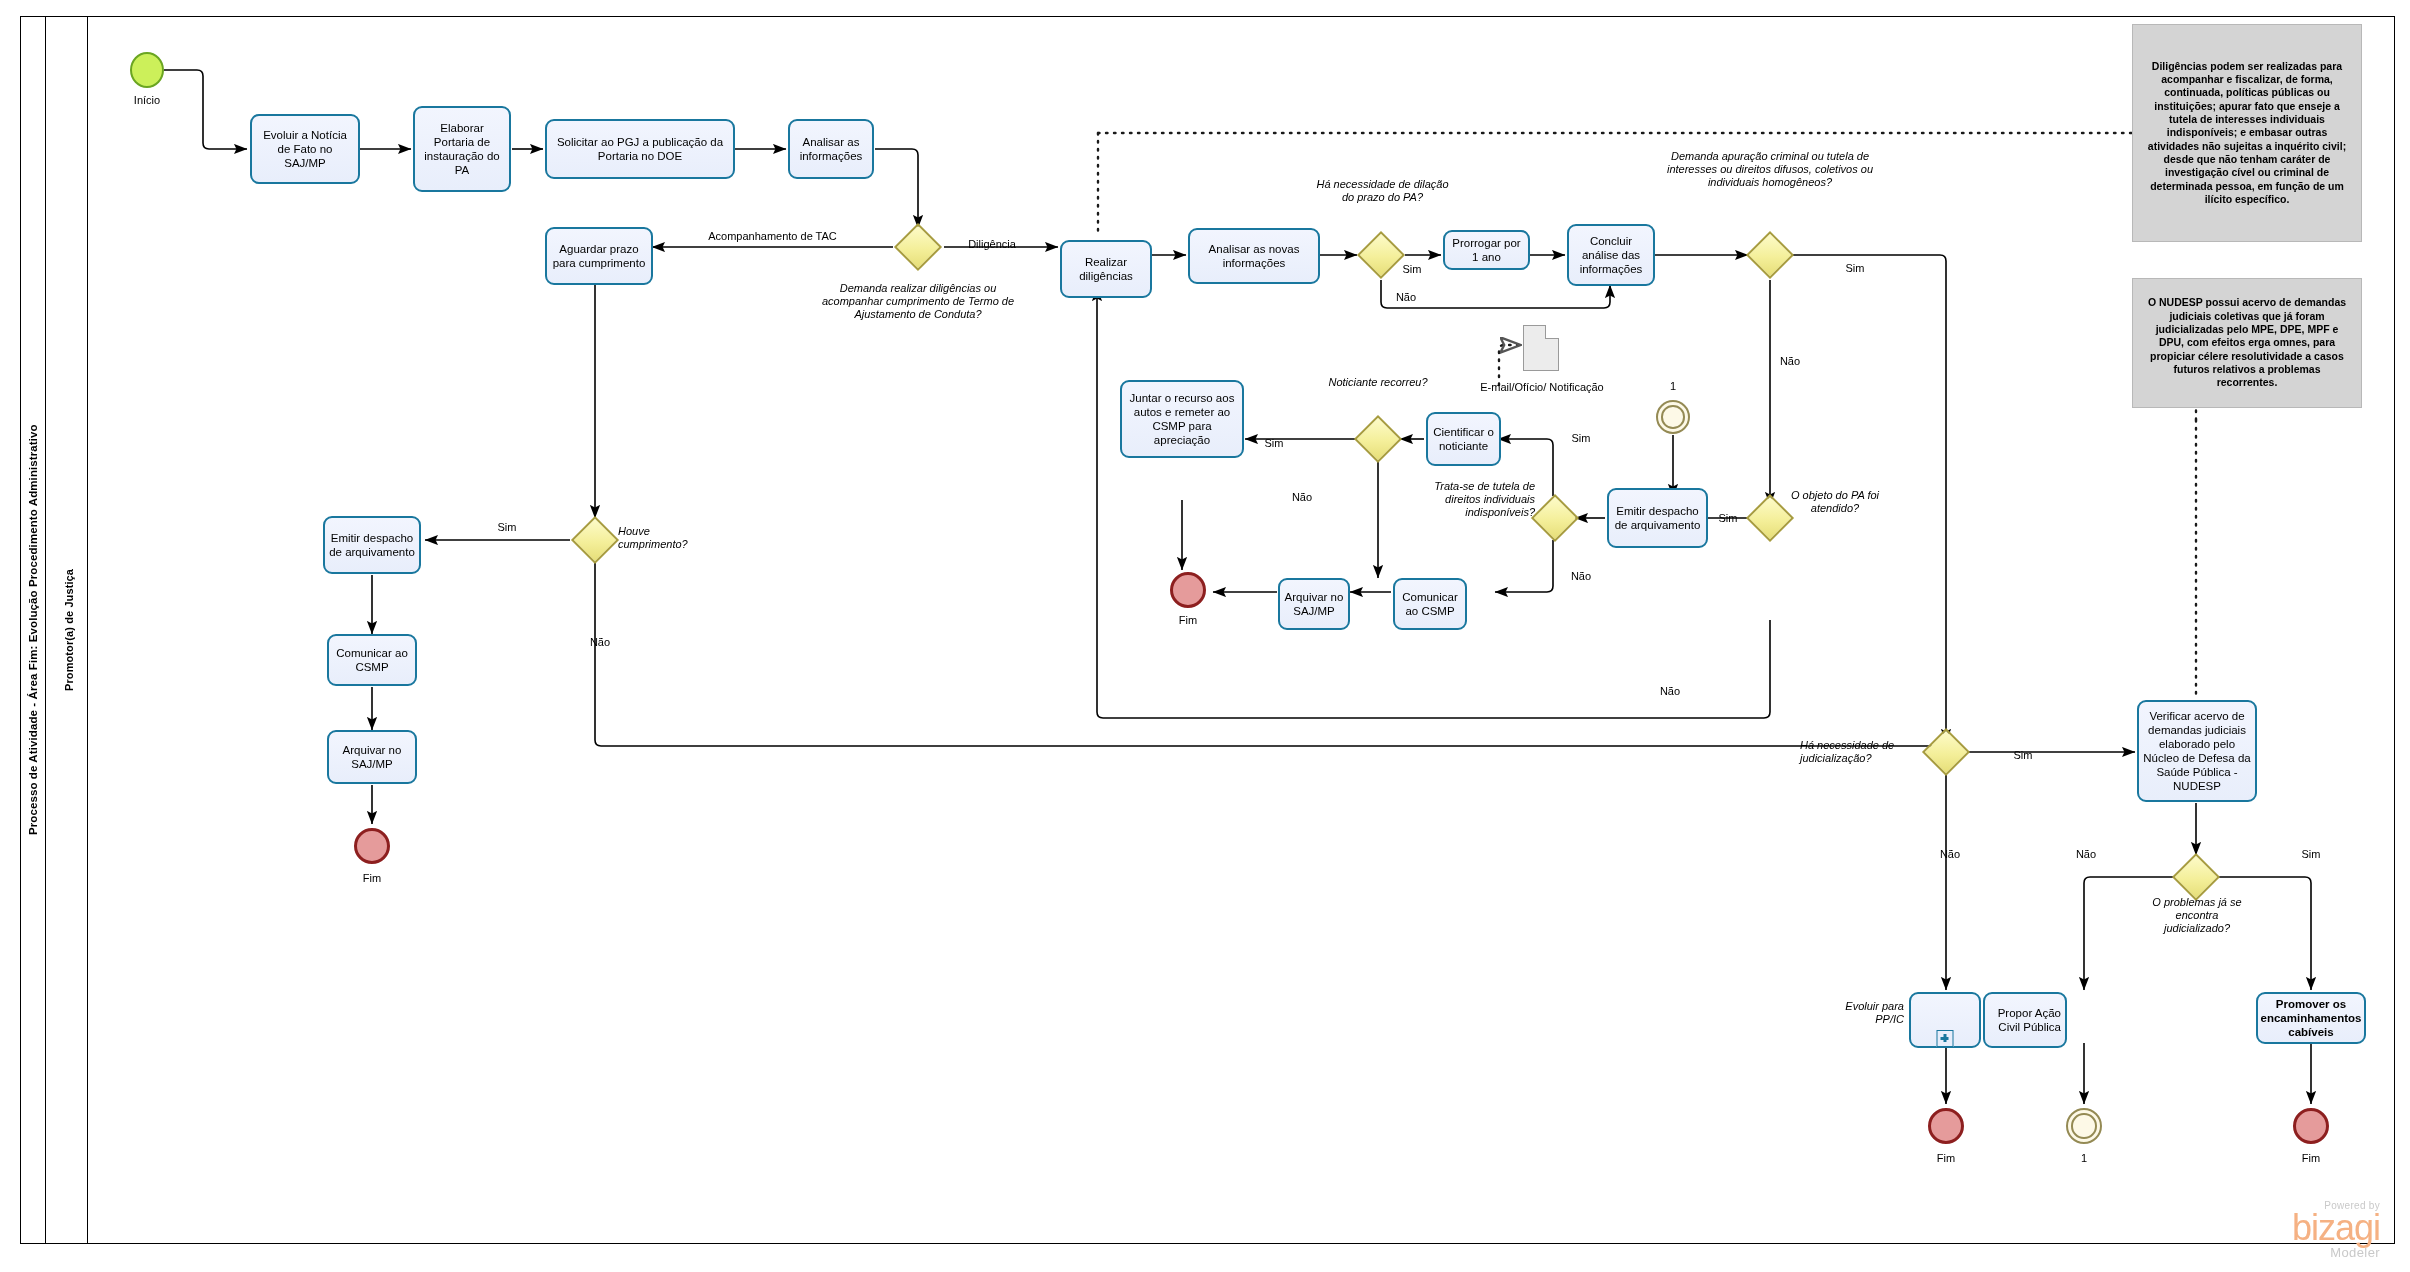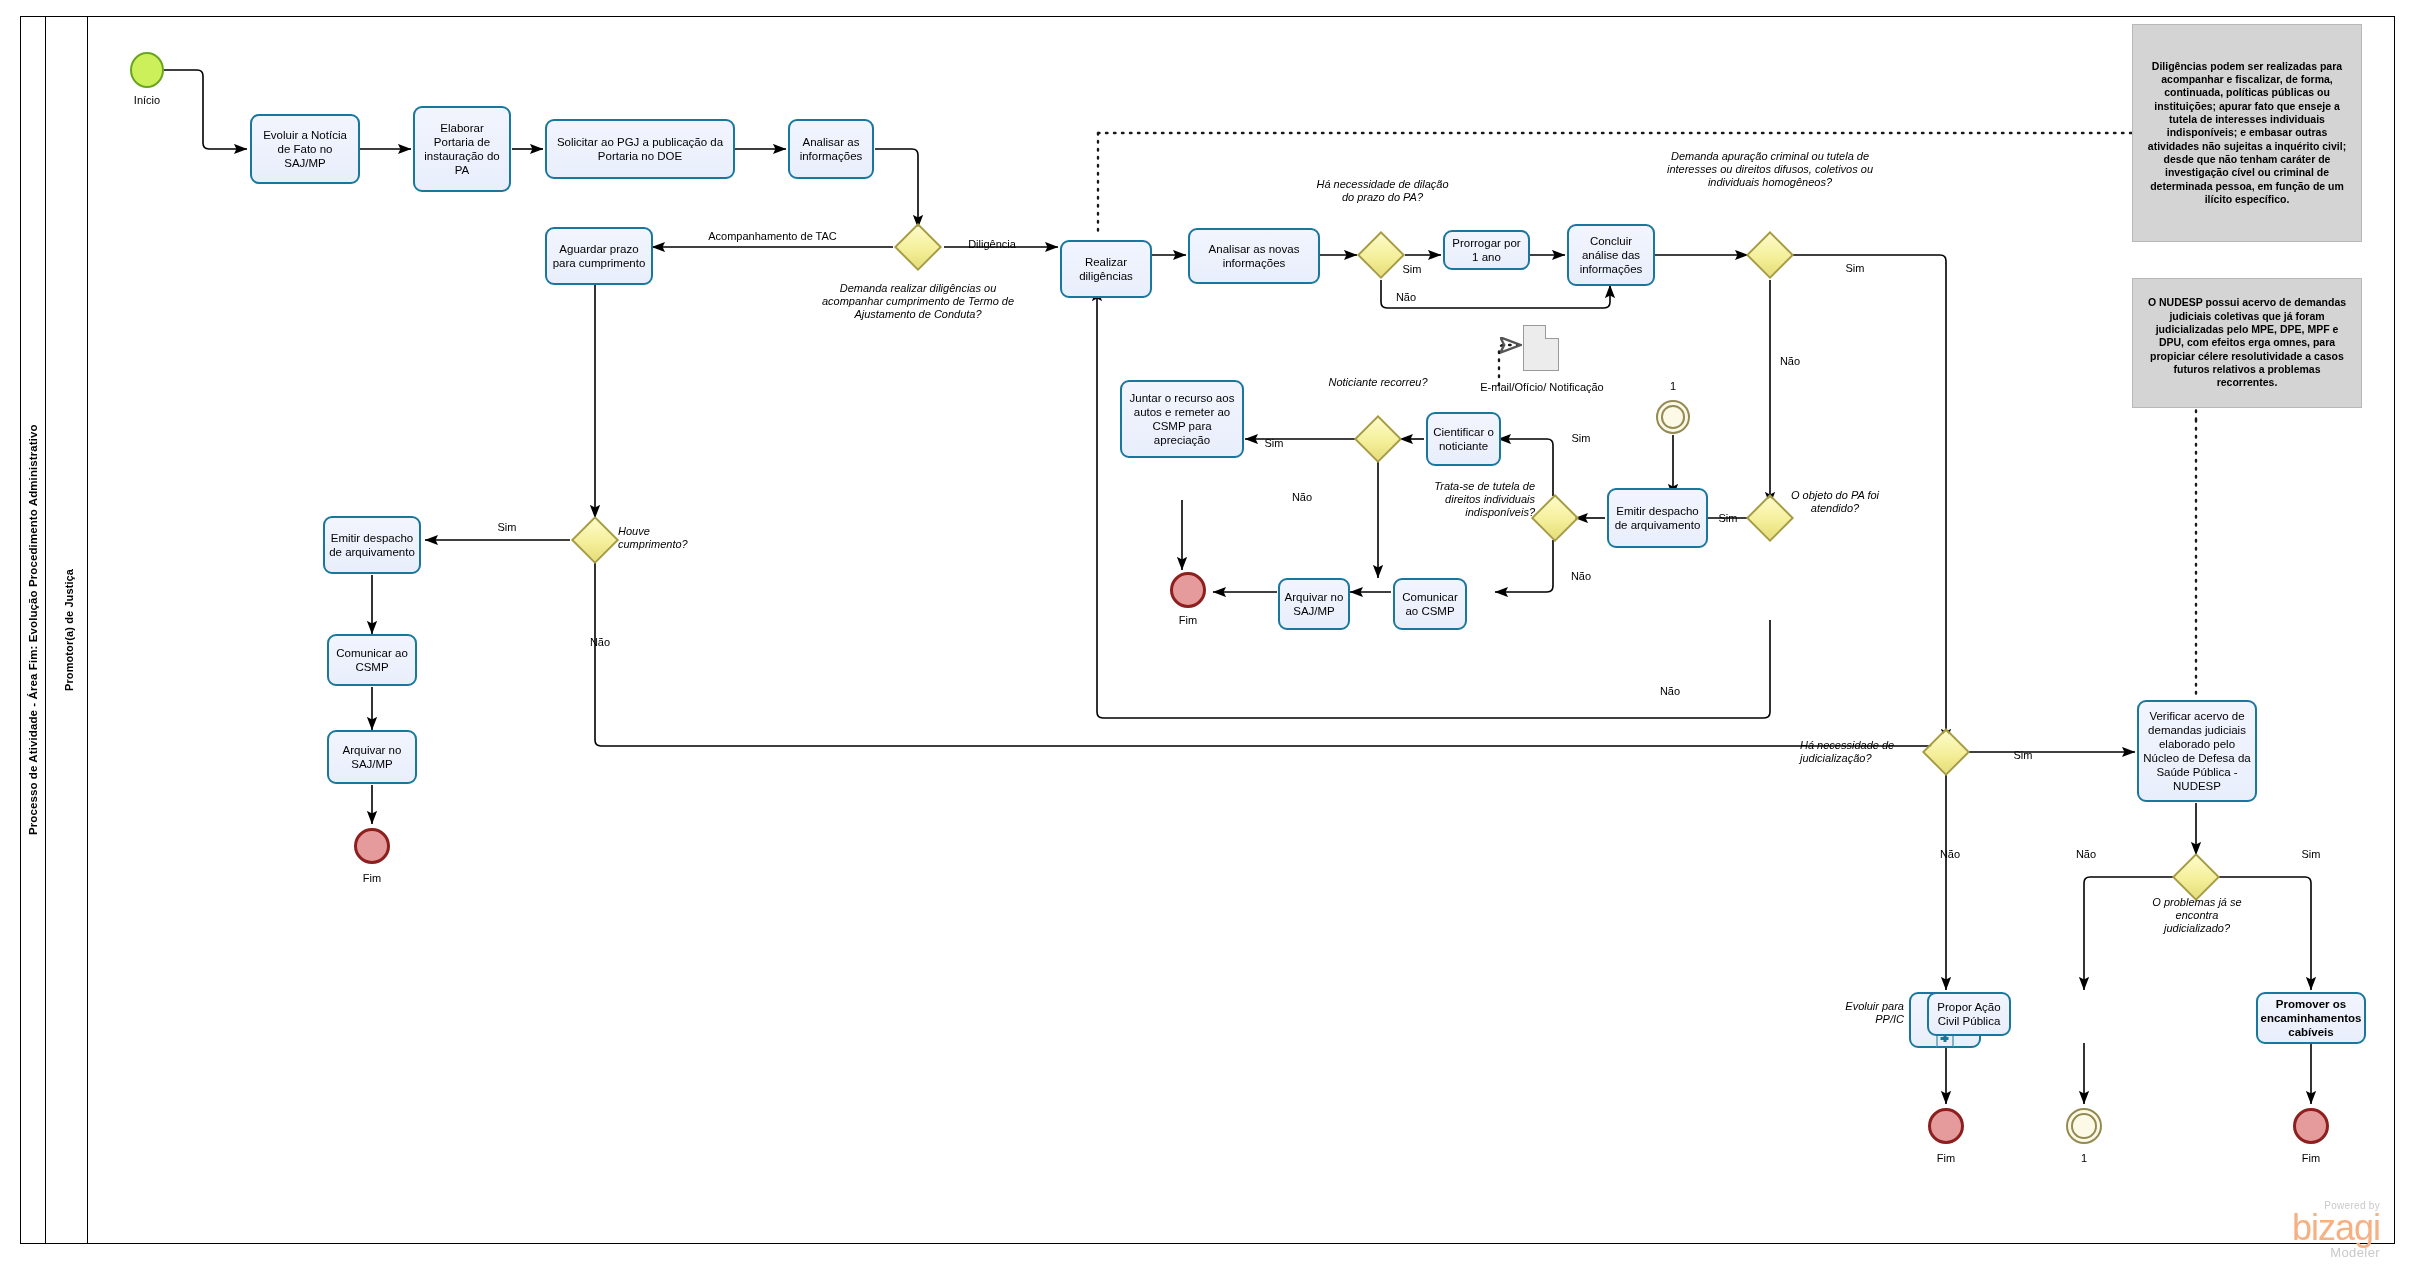--- a/index.html
+++ b/index.html
@@ -326,21 +326,21 @@
     </div>
   <div class="lbl wrap clip" style="left:2151px;top:896px;width:92px;height:52px;">O problemas já se encontra judicializado?</div>
   <div class="lbl" style="left:2066px;top:848px;width:40px;">Não</div>
   <div class="lbl" style="left:2291px;top:848px;width:40px;">Sim</div>
 
   <div class="task sub" style="left:1909px;top:992px;width:72px;height:56px;">
     <span class="plusbox"></span>
   </div>
   <div class="lbl wrap" style="left:1832px;top:1000px;width:72px;text-align:right;">Evoluir para PP/IC</div>
 
-  <div class="task" style="left:1927px;top:992px;width:84px;height:44px;">
+  <div class="task" style="left:1983px;top:992px;width:84px;height:56px;text-align:right;">
     <span>Propor Ação Civil Pública</span>
   </div>
   <div class="task" style="left:2256px;top:992px;width:110px;height:52px;font-weight:bold;">
     <span>Promover os encaminhamentos cabíveis</span>
   </div>
 
   <div class="ev end" style="left:1928px;top:1108px;width:36px;height:36px;"></div>
   <div class="lbl" style="left:1916px;top:1152px;width:60px;">Fim</div>
 
   <div class="ev link" style="left:2066px;top:1108px;width:36px;height:36px;">

